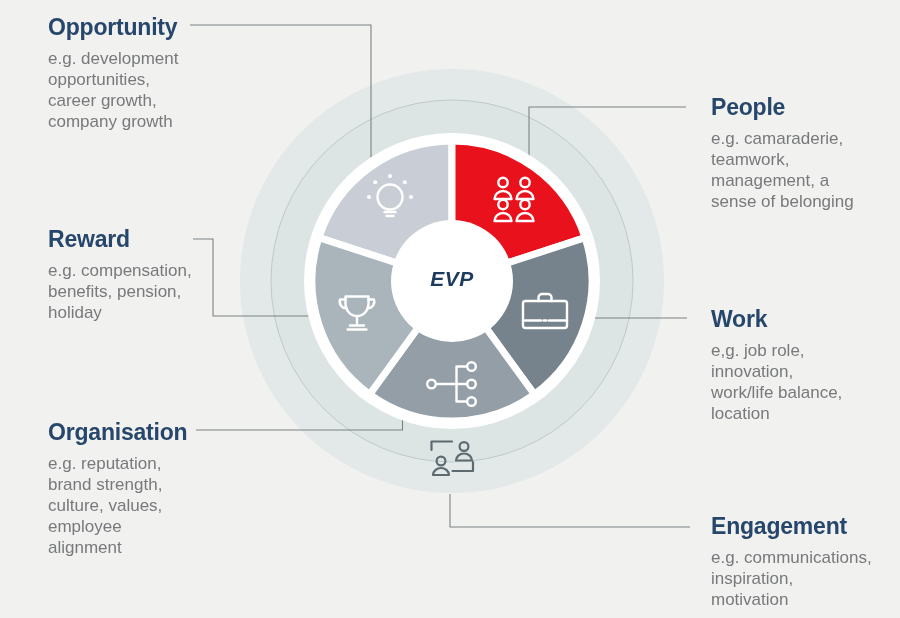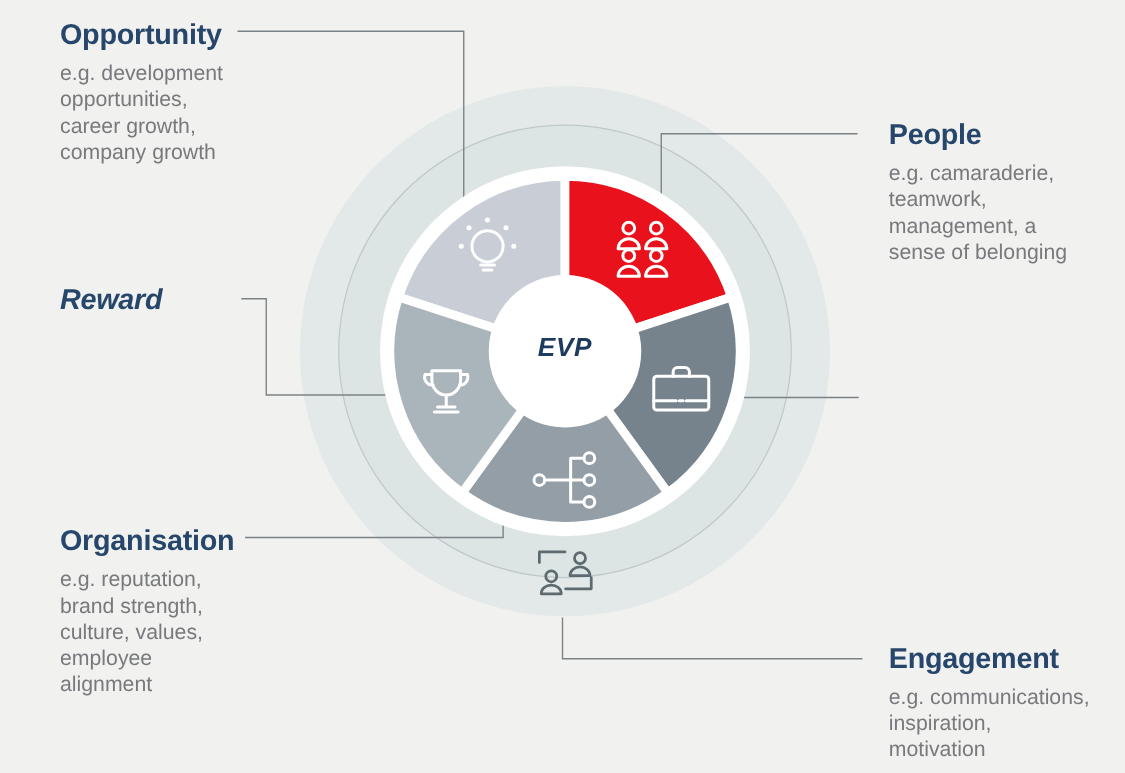--- a/index.html
+++ b/index.html
@@ -138,24 +138,34 @@
   </div>
 
   <div class="label label-left" style="left:48px;top:13px;">
     <h2>Opportunity</h2>
     <div class="desc">e.g. development
 opportunities,
 career growth,
 company growth</div>
   </div>
 
-  <div class="label label-left" style="left:48px;top:225px;font-style:italic;">
+  <div class="label label-left" style="left:48px;top:225px;">
     <h2>Reward</h2>
+    <div class="desc">e.g. compensation,
+benefits, pension,
+holiday</div>
   </div>
 
+  <div class="label label-right" style="left:711px;top:305px;">
+    <h2>Work</h2>
+    <div class="desc">e,g. job role,
+innovation,
+work/life balance,
+location</div>
+  </div>
 
   <div class="label label-right" style="left:711px;top:512px;">
     <h2>Engagement</h2>
     <div class="desc">e.g. communications,
 inspiration,
 motivation</div>
   </div>
 
   <div class="label label-left" style="left:48px;top:418px;">
     <h2>Organisation</h2>

